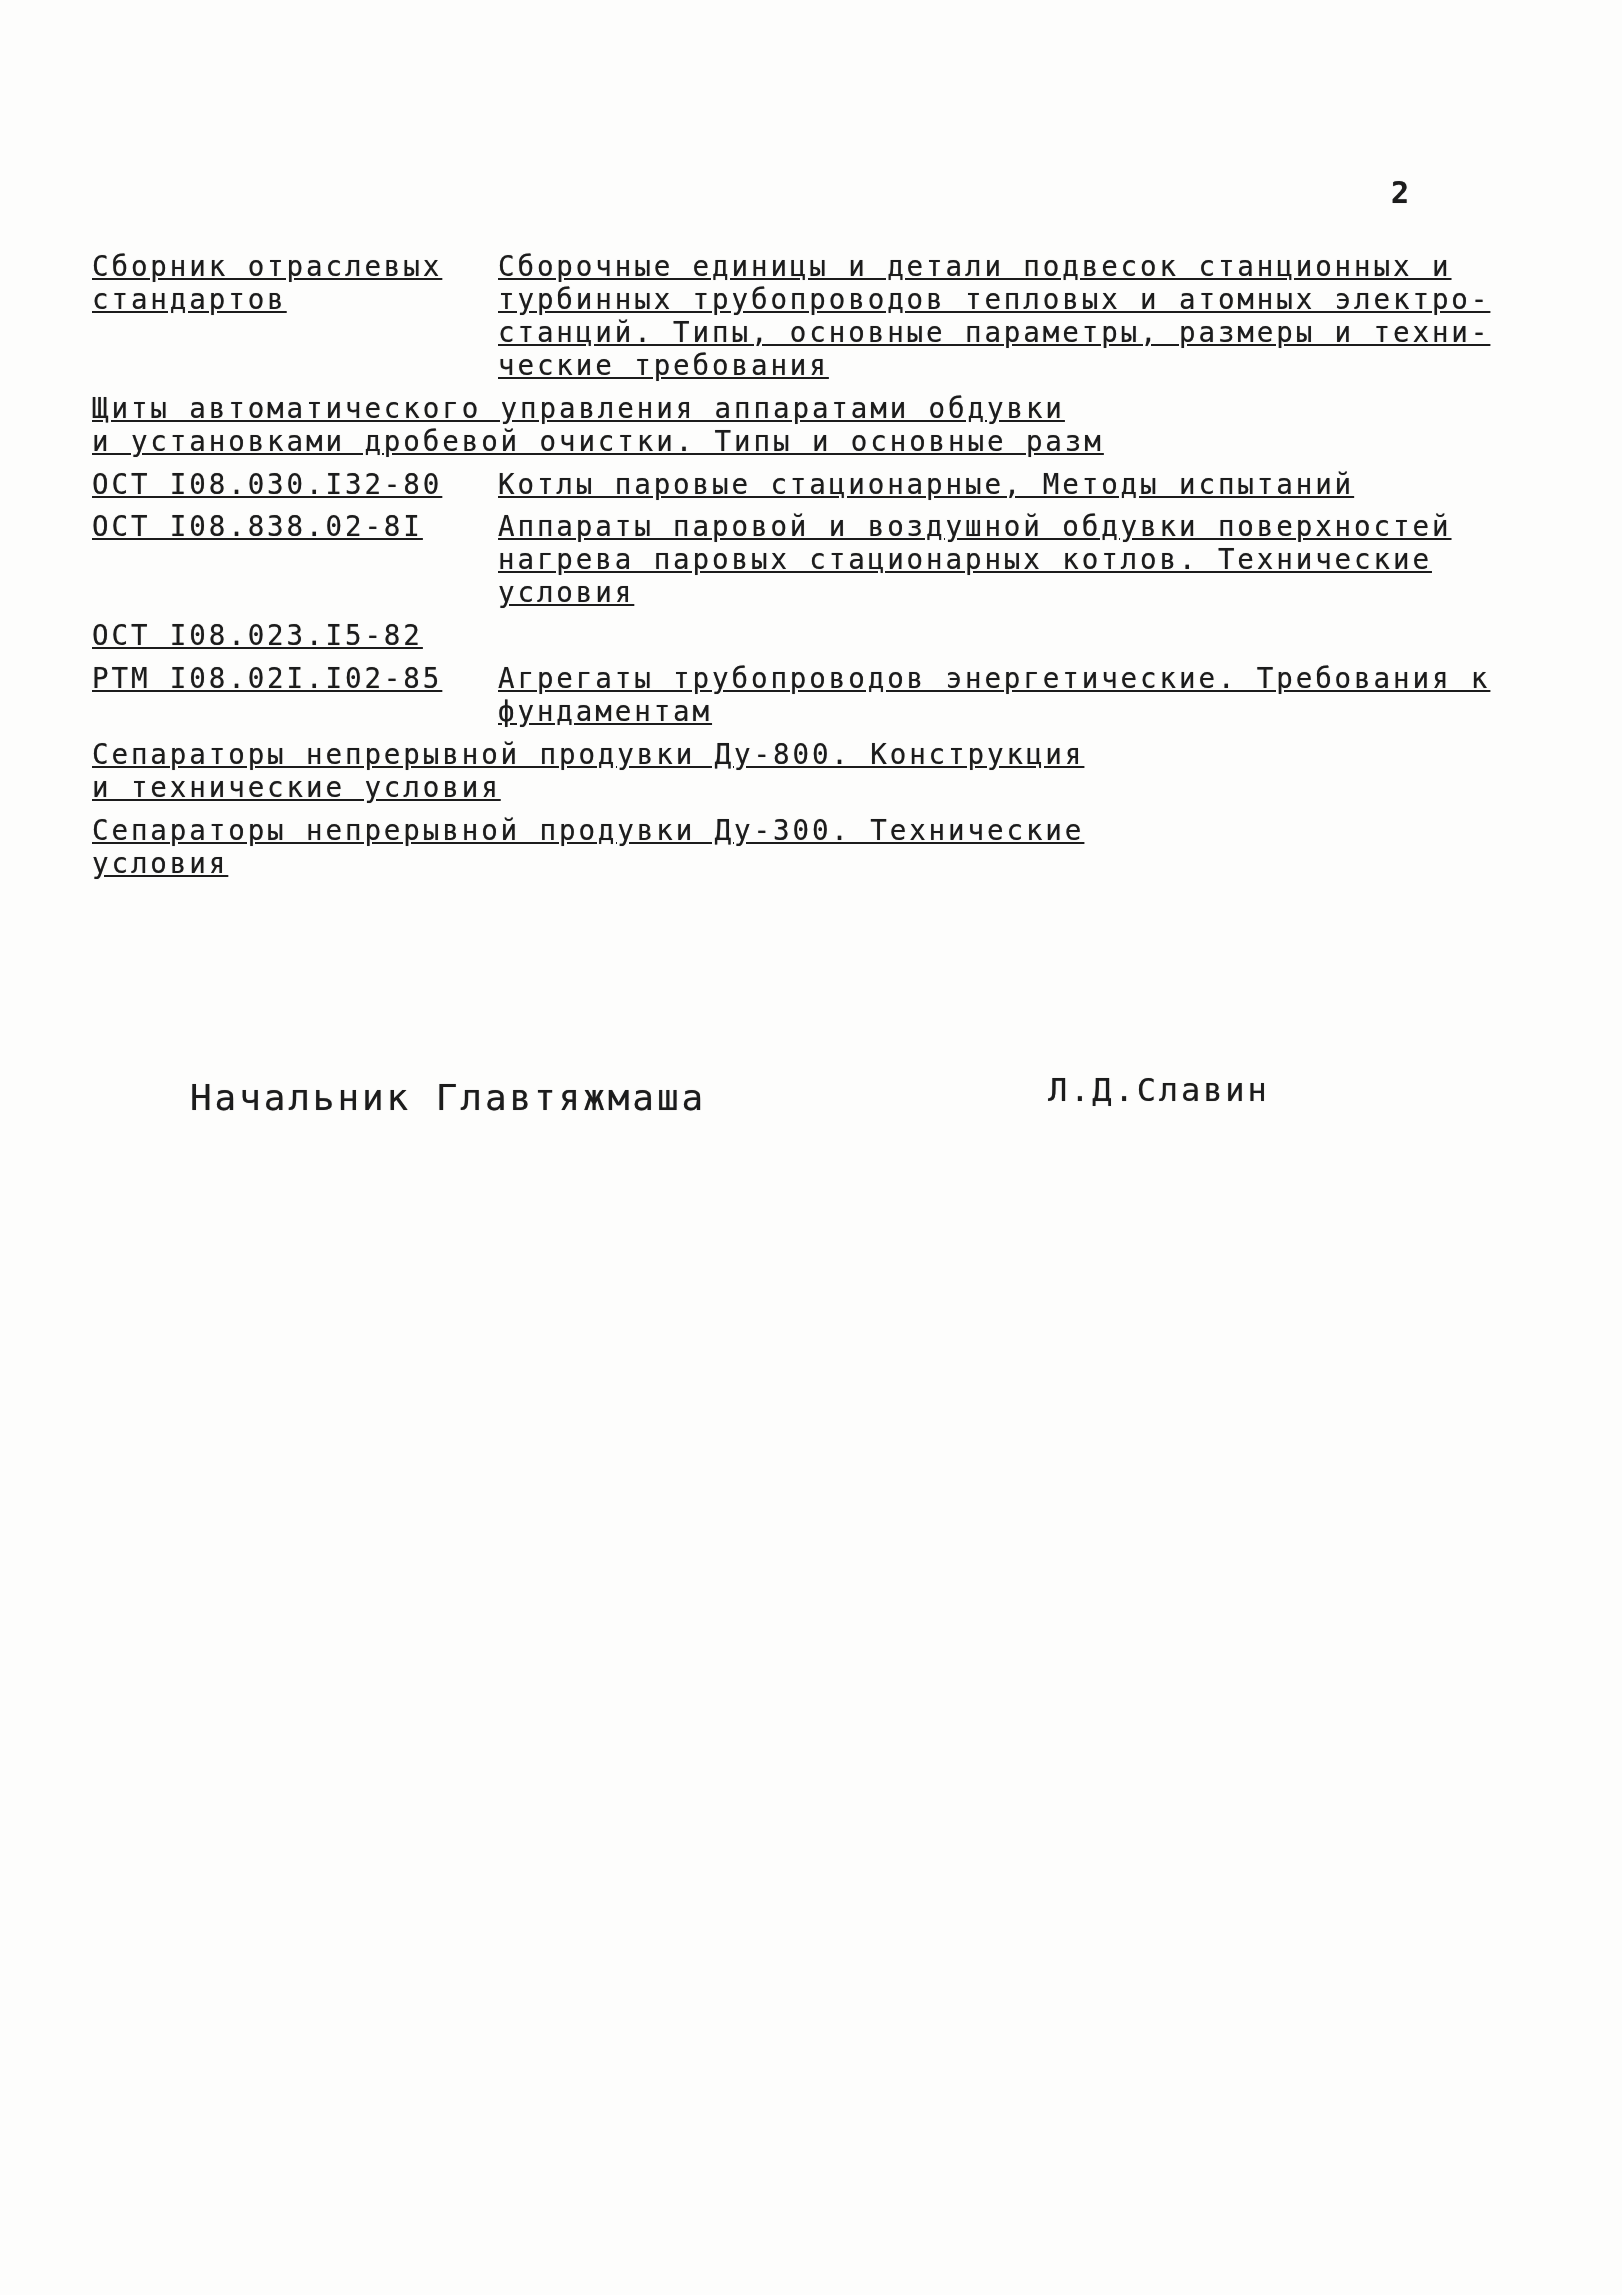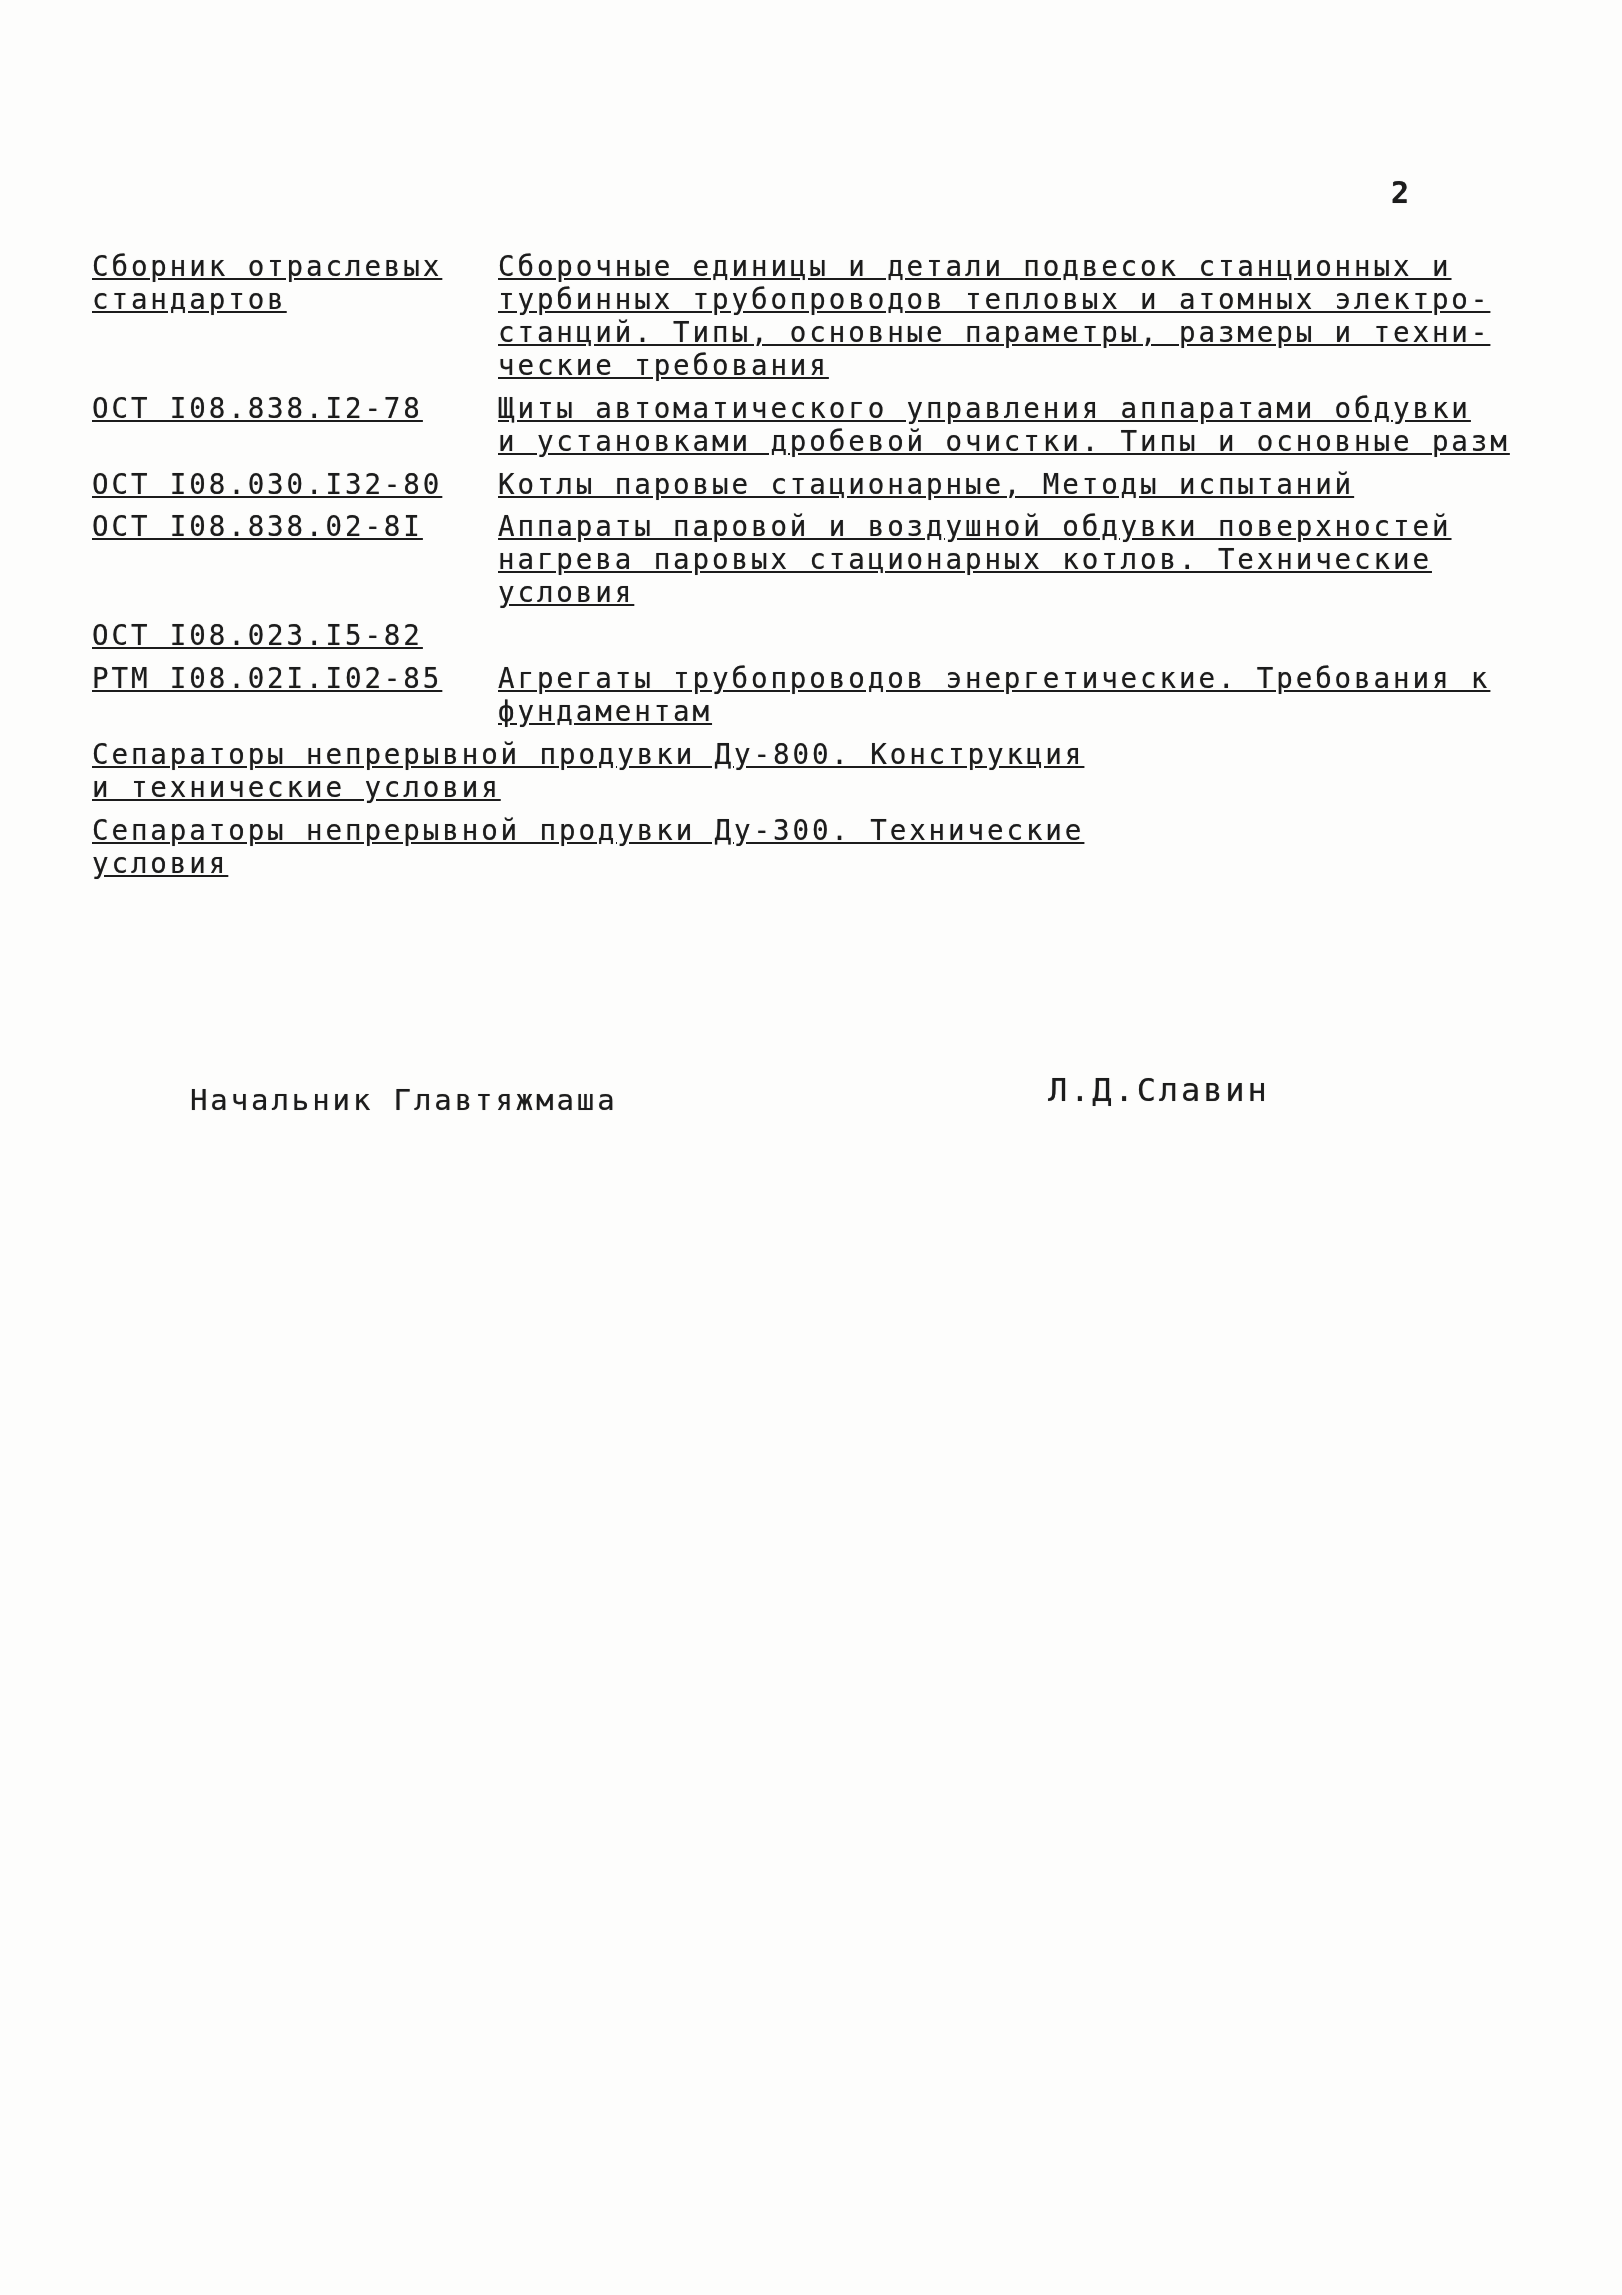--- a/index.html
+++ b/index.html
@@ -46,22 +46,22 @@
     text-shadow: 0 0 0.7px rgba(0,0,0,0.55);
   }
   .signature-row {
     position: relative;
     margin-top: 191px;
     height: 39px;
   }
   .signature-title {
     position: absolute;
     left: 98px;
-    top: 12px;
-    font-size: 29px;
+    top: 6px;
+    font-size: 36px;
     letter-spacing: 2.9px;
     white-space: pre;
     text-shadow: 0 0 0.7px rgba(0,0,0,0.55);
   }
   .signature-name {
     position: absolute;
     left: 956px;
     top: 0;
     font-size: 32px;
     letter-spacing: 2.9px;
@@ -81,21 +81,20 @@
     <div class="entry-row">
       <span class="entry-code">Сборник отраслевых
 стандартов</span>
       <span class="entry-desc">Сборочные единицы и детали подвесок станционных и
 турбинных трубопроводов тепловых и атомных электро-
 станций. Типы, основные параметры, размеры и техни-
 ческие требования</span>
     </div>
 
     <div class="entry-row">
-      <span class="entry-code">ОСТ I08.838.I2-78</span>
       <span class="entry-desc">Щиты автоматического управления аппаратами обдувки
 и установками дробевой очистки. Типы и основные разм</span>
     </div>
 
     <div class="entry-row">
       <span class="entry-code">ОСТ I08.030.I32-80</span>
       <span class="entry-desc">Котлы паровые стационарные, Методы испытаний</span>
     </div>
 
     <div class="entry-row">

